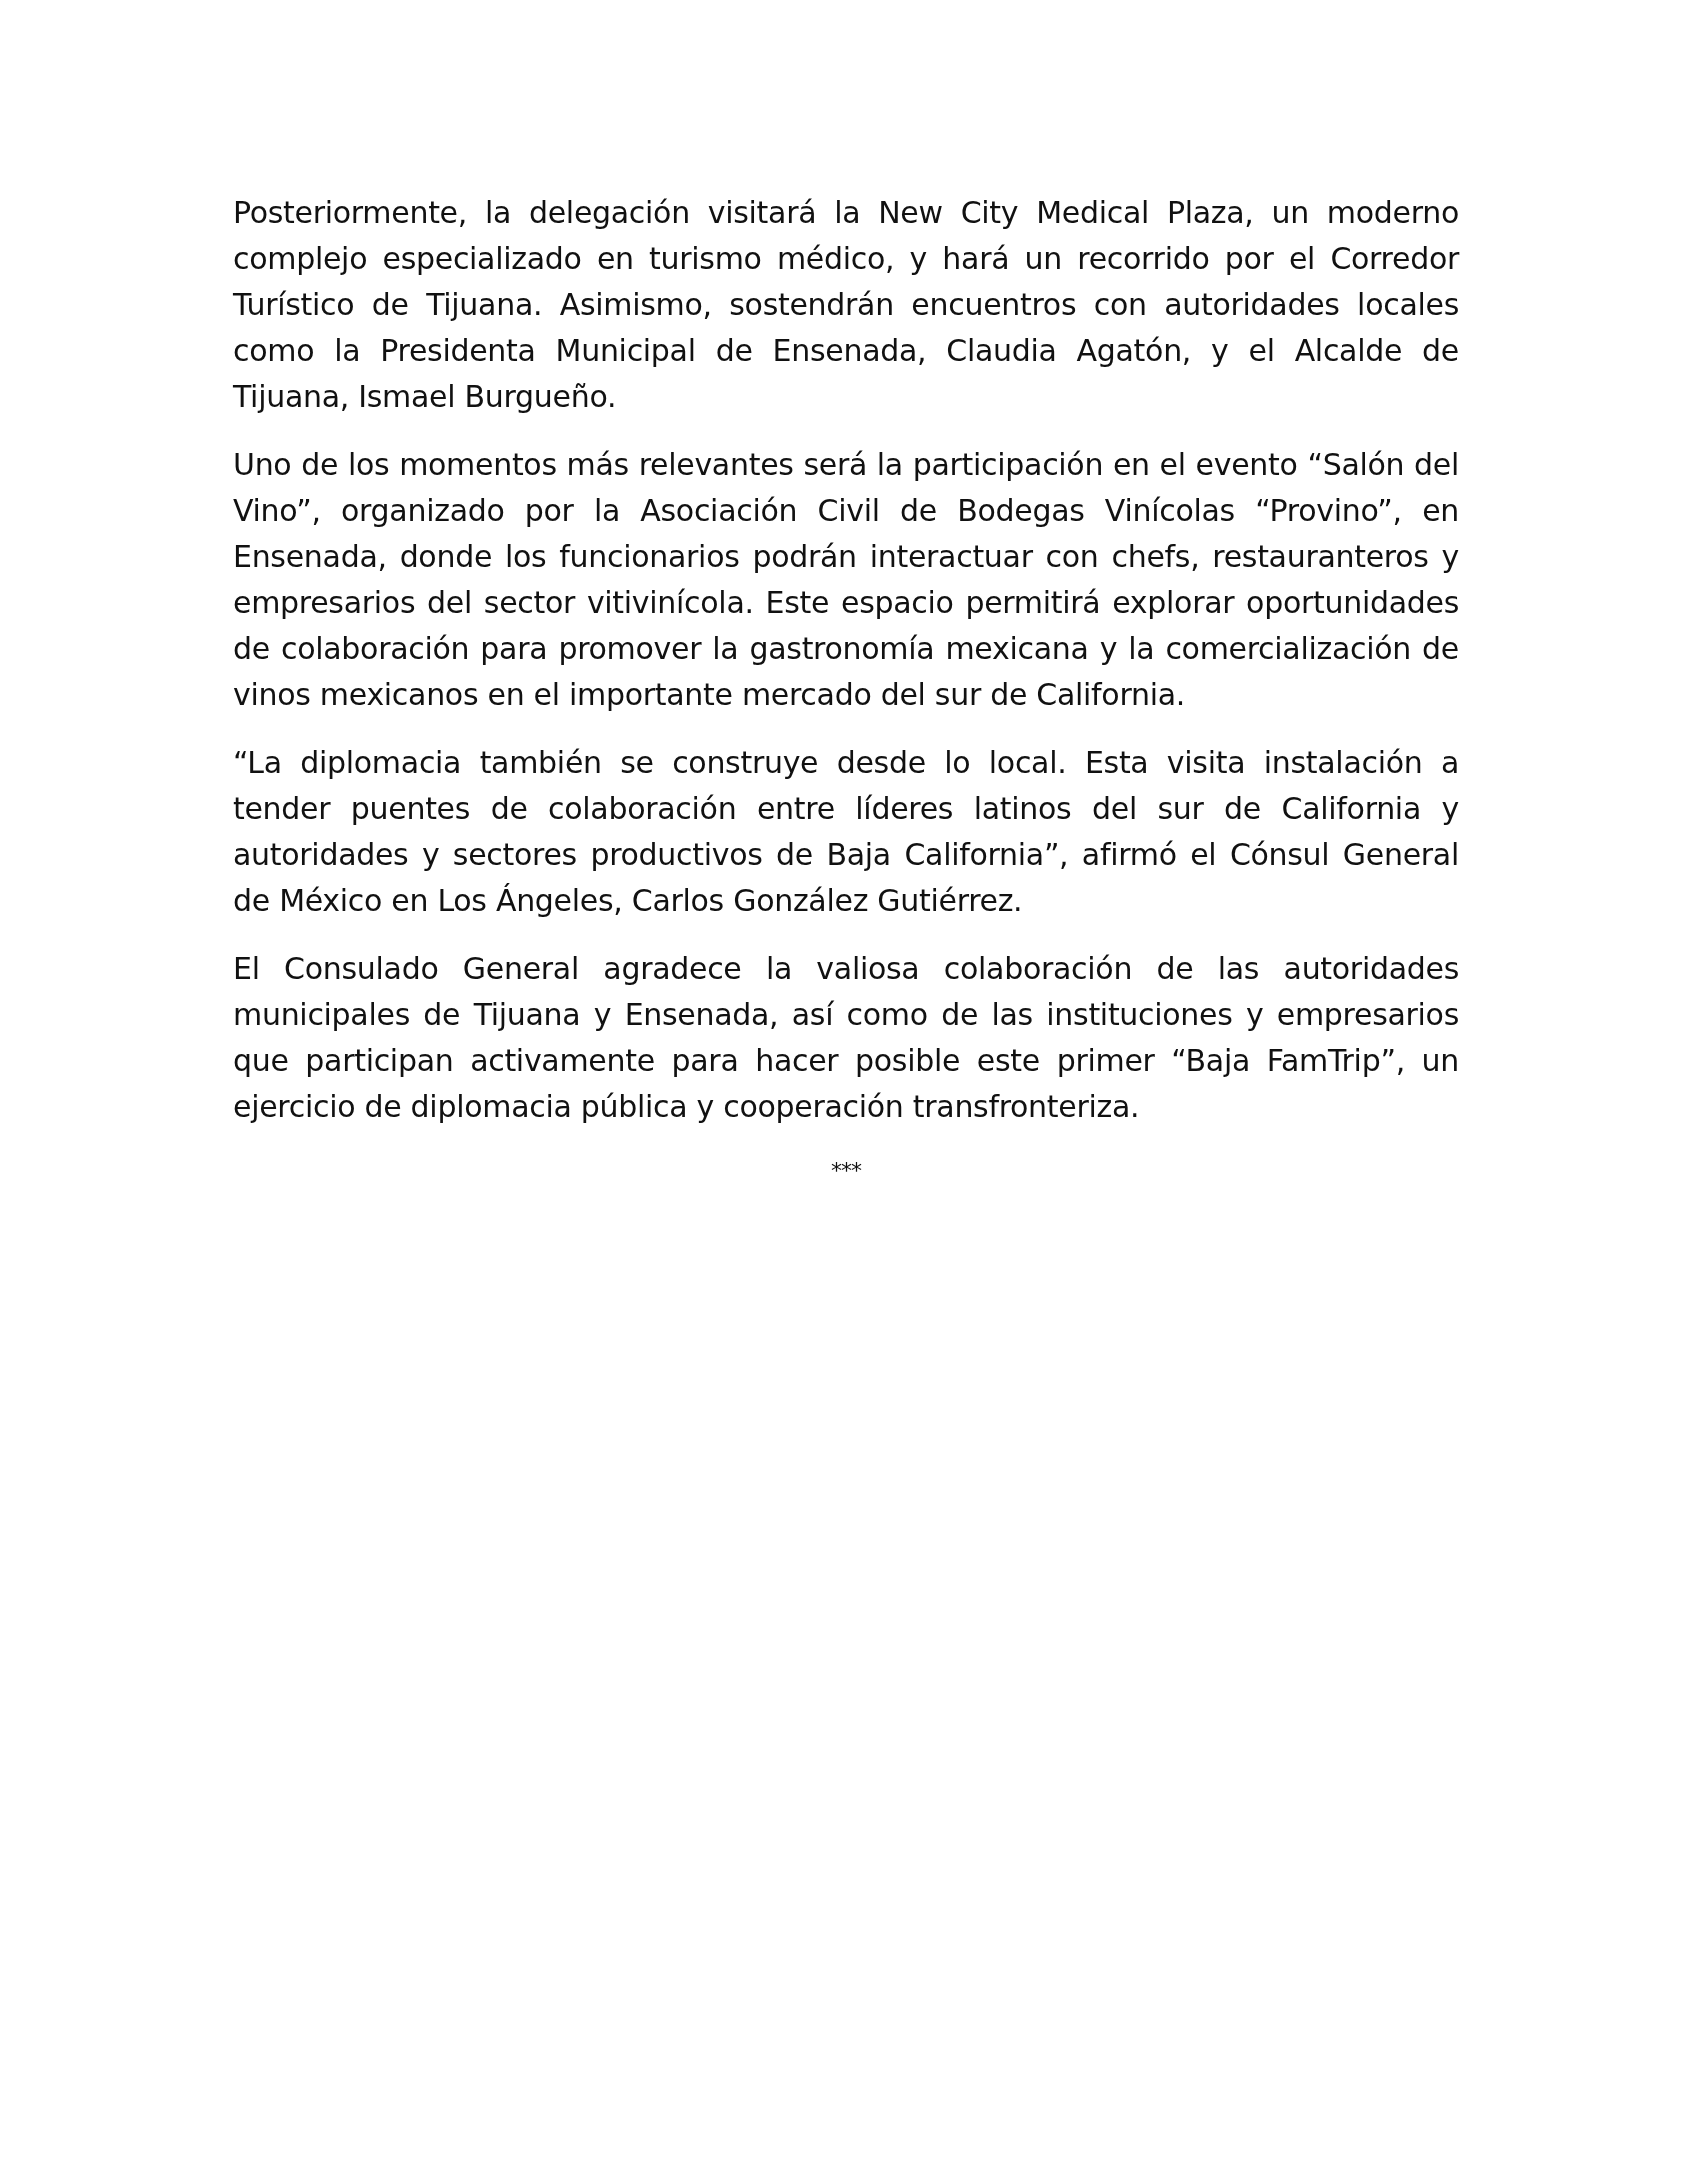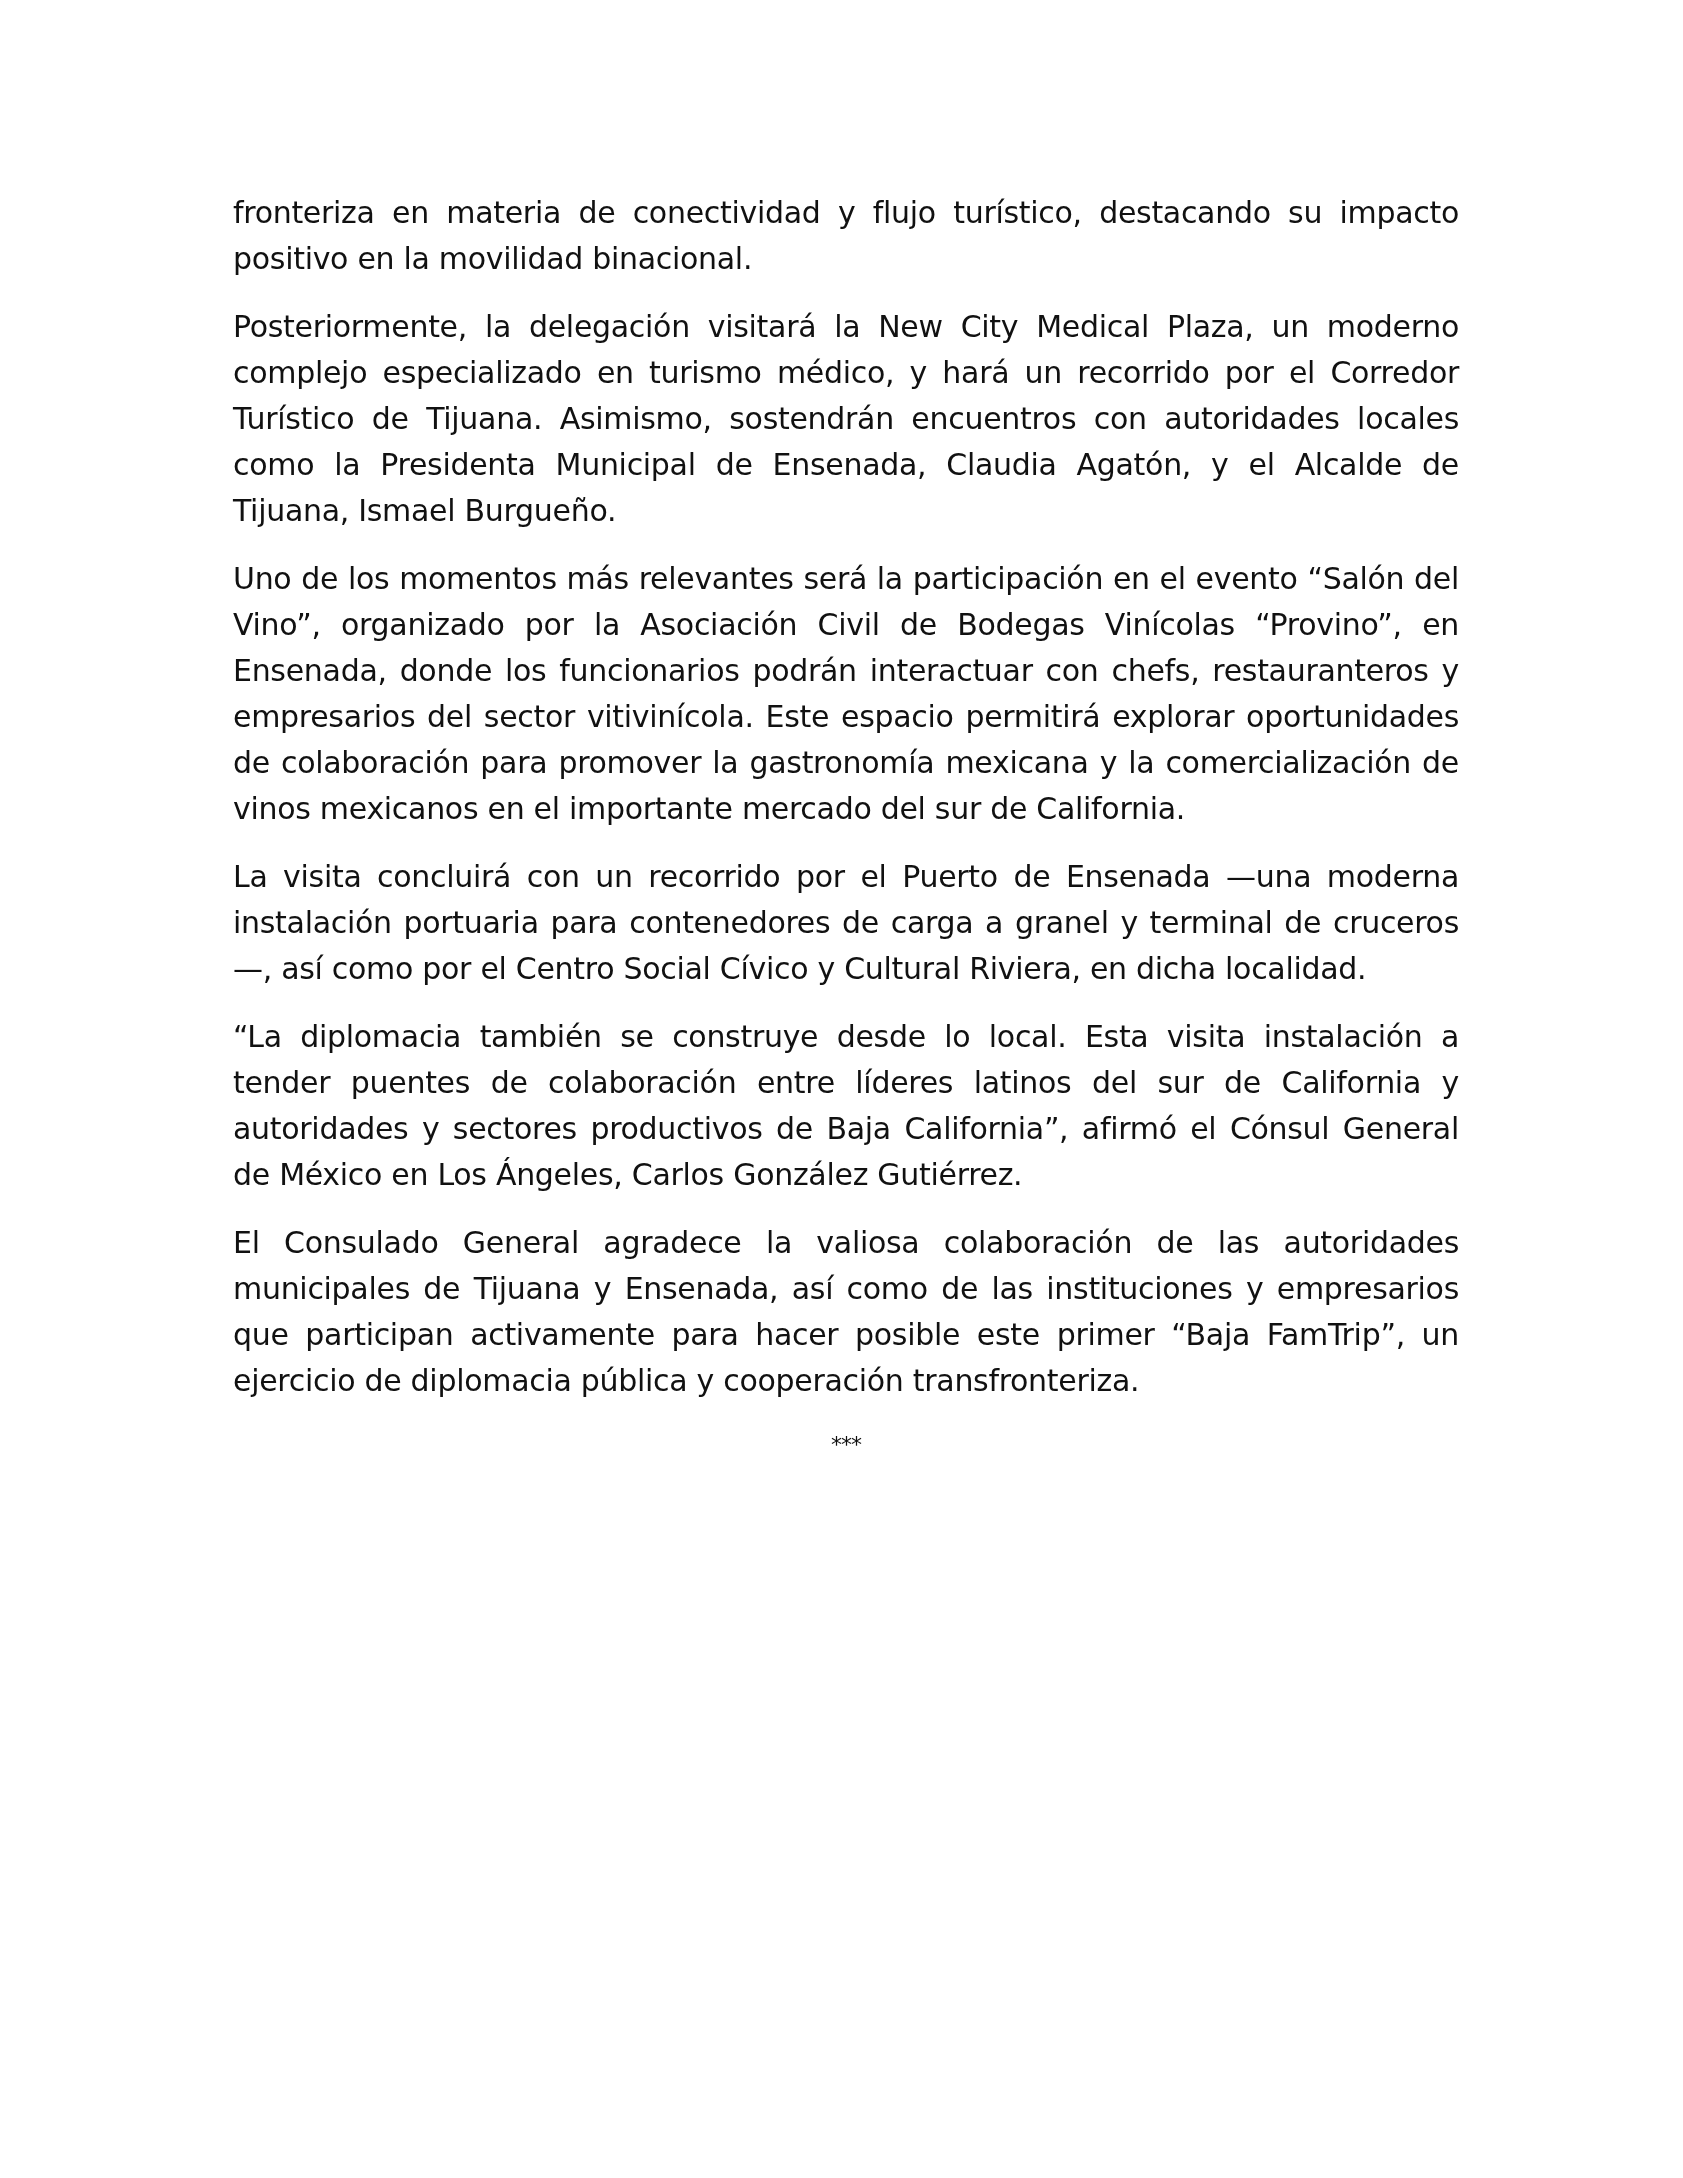--- a/index.html
+++ b/index.html
@@ -25,21 +25,19 @@
     margin-top: 26px;
     font-size: 22px;
     line-height: 30px;
     letter-spacing: -1px;
   }
 </style>
 </head>
 <body>
 
 <div class="page">
-  <p class="para">fronteriza en materia de conectividad y flujo turístico, destacando su impacto positivo en la movilidad binacional.</p>
   <p class="para">Posteriormente, la delegación visitará la New City Medical Plaza, un moderno complejo especializado en turismo médico, y hará un recorrido por el Corredor Turístico de Tijuana. Asimismo, sostendrán encuentros con autoridades locales como la Presidenta Municipal de Ensenada, Claudia Agatón, y el Alcalde de Tijuana, Ismael Burgueño.</p>
   <p class="para">Uno de los momentos más relevantes será la participación en el evento “Salón del Vino”, organizado por la Asociación Civil de Bodegas Vinícolas “Provino”, en Ensenada, donde los funcionarios podrán interactuar con chefs, restauranteros y empresarios del sector vitivinícola. Este espacio permitirá explorar oportunidades de colaboración para promover la gastronomía mexicana y la comercialización de vinos mexicanos en el importante mercado del sur de California.</p>
-  <p class="para">La visita concluirá con un recorrido por el Puerto de Ensenada —una moderna instalación portuaria para contenedores de carga a granel y terminal de cruceros—, así como por el Centro Social Cívico y Cultural Riviera, en dicha localidad.</p>
   <p class="para">“La diplomacia también se construye desde lo local. Esta visita instalación a tender puentes de colaboración entre líderes latinos del sur de California y autoridades y sectores productivos de Baja California”, afirmó el Cónsul General de México en Los Ángeles, Carlos González Gutiérrez.</p>
   <p class="para">El Consulado General agradece la valiosa colaboración de las autoridades municipales de Tijuana y Ensenada, así como de las instituciones y empresarios que participan activamente para hacer posible este primer “Baja FamTrip”, un ejercicio de diplomacia pública y cooperación transfronteriza.</p>
   <div class="sep">***</div>
 </div>
 
 
 </body></html>

